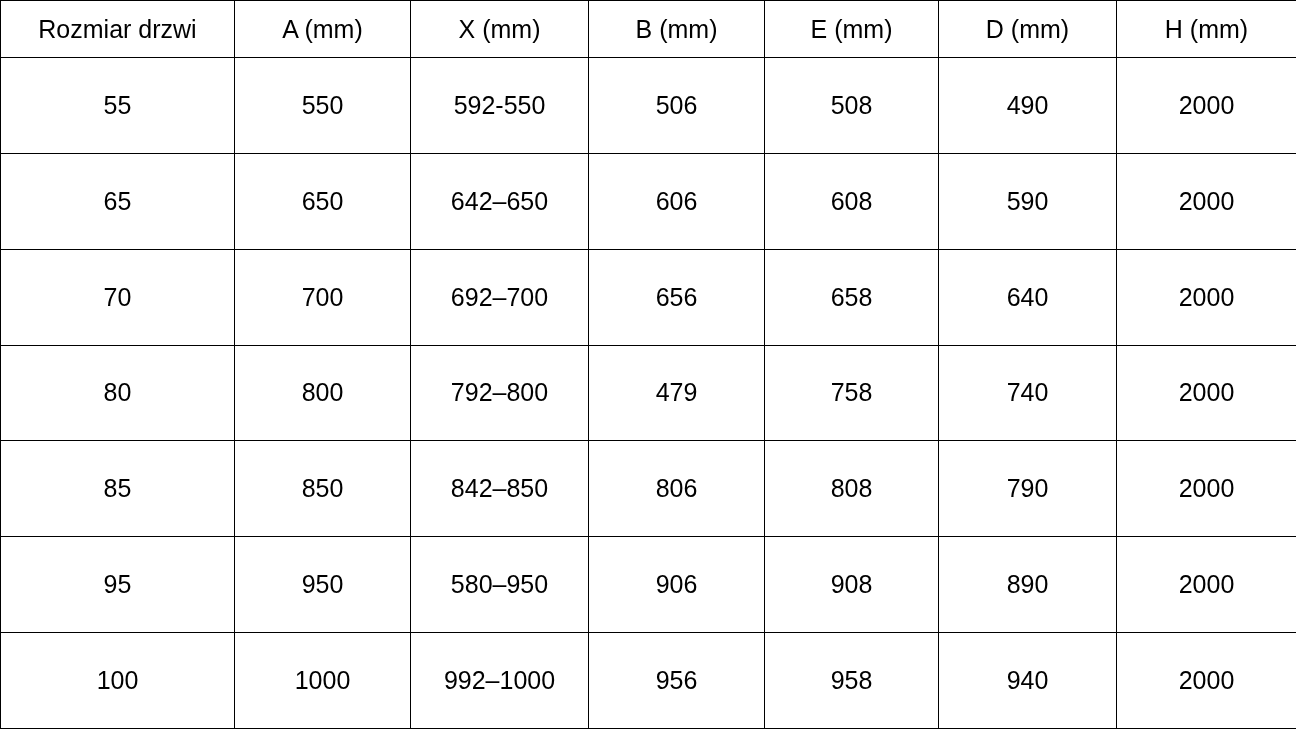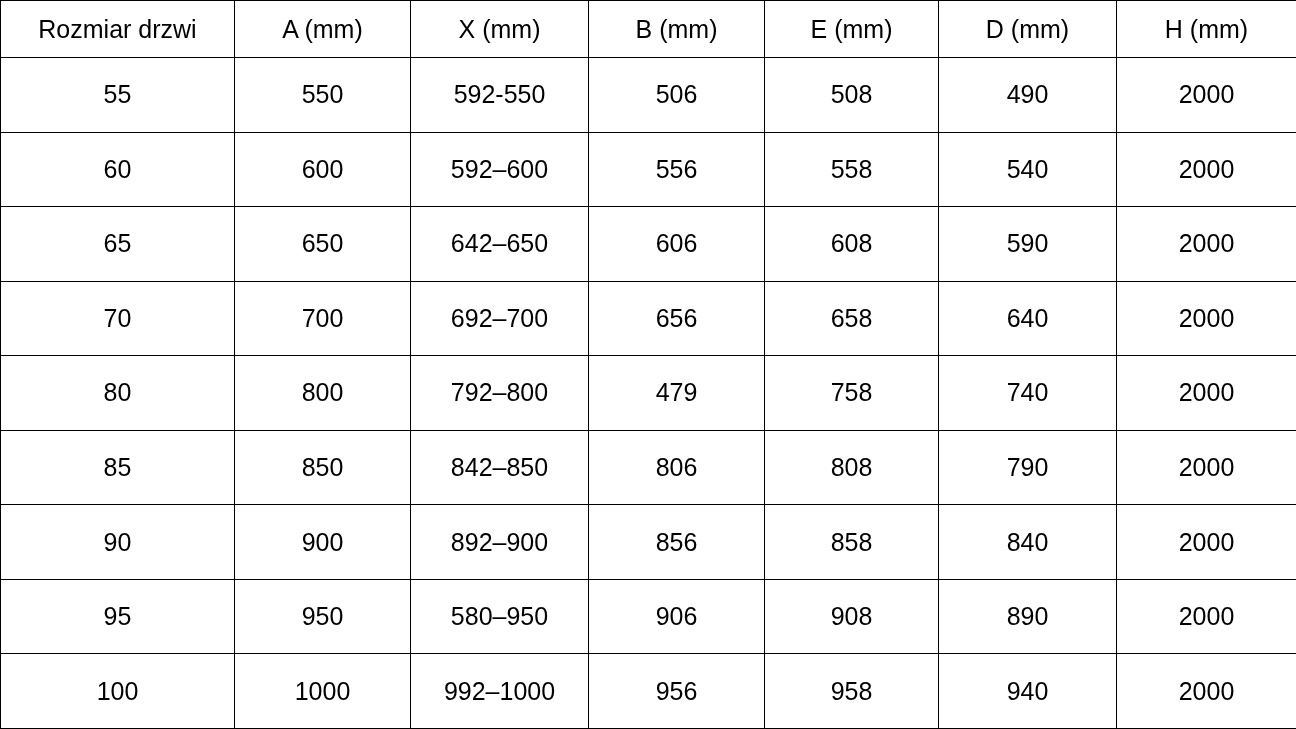--- a/index.html
+++ b/index.html
@@ -67,29 +67,20 @@
         <tr>
           <td>55</td>
           <td>550</td>
           <td>592-550</td>
           <td>506</td>
           <td>508</td>
           <td>490</td>
           <td>2000</td>
         </tr>
         <tr>
-          <td>60</td>
-          <td>600</td>
-          <td>592–600</td>
-          <td>556</td>
-          <td>558</td>
-          <td>540</td>
-          <td>2000</td>
-        </tr>
-        <tr>
           <td>65</td>
           <td>650</td>
           <td>642–650</td>
           <td>606</td>
           <td>608</td>
           <td>590</td>
           <td>2000</td>
         </tr>
         <tr>
           <td>70</td>
@@ -112,29 +103,20 @@
         <tr>
           <td>85</td>
           <td>850</td>
           <td>842–850</td>
           <td>806</td>
           <td>808</td>
           <td>790</td>
           <td>2000</td>
         </tr>
         <tr>
-          <td>90</td>
-          <td>900</td>
-          <td>892–900</td>
-          <td>856</td>
-          <td>858</td>
-          <td>840</td>
-          <td>2000</td>
-        </tr>
-        <tr>
           <td>95</td>
           <td>950</td>
           <td>580–950</td>
           <td>906</td>
           <td>908</td>
           <td>890</td>
           <td>2000</td>
         </tr>
         <tr>
           <td>100</td>

